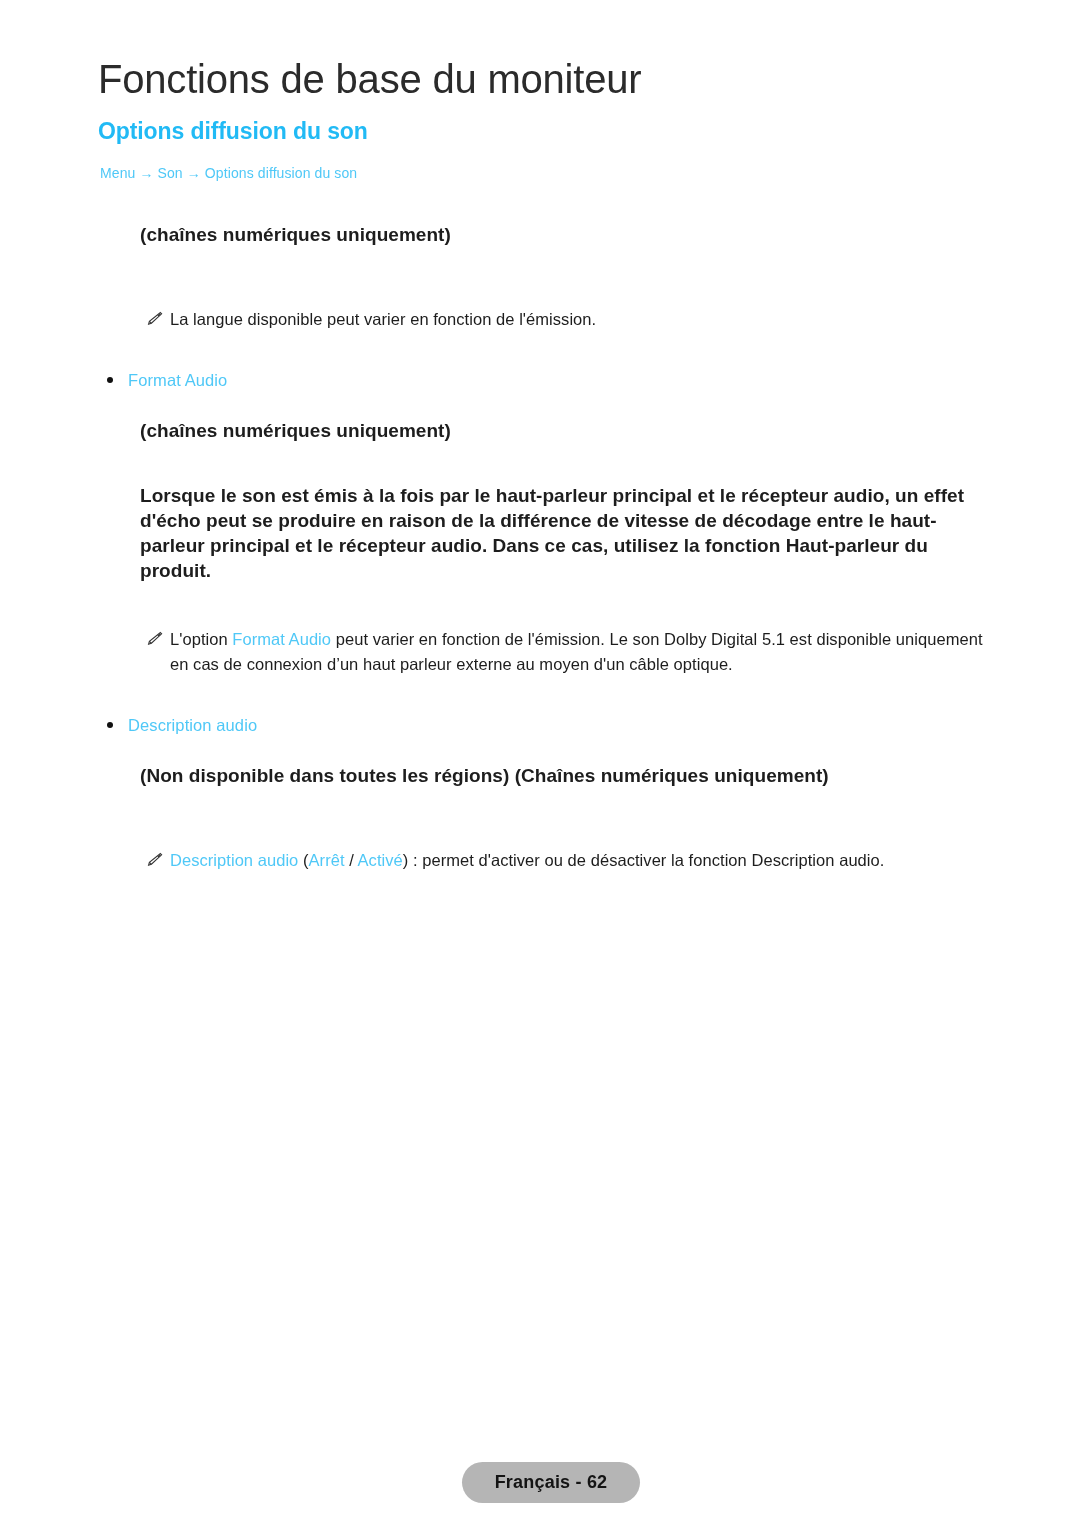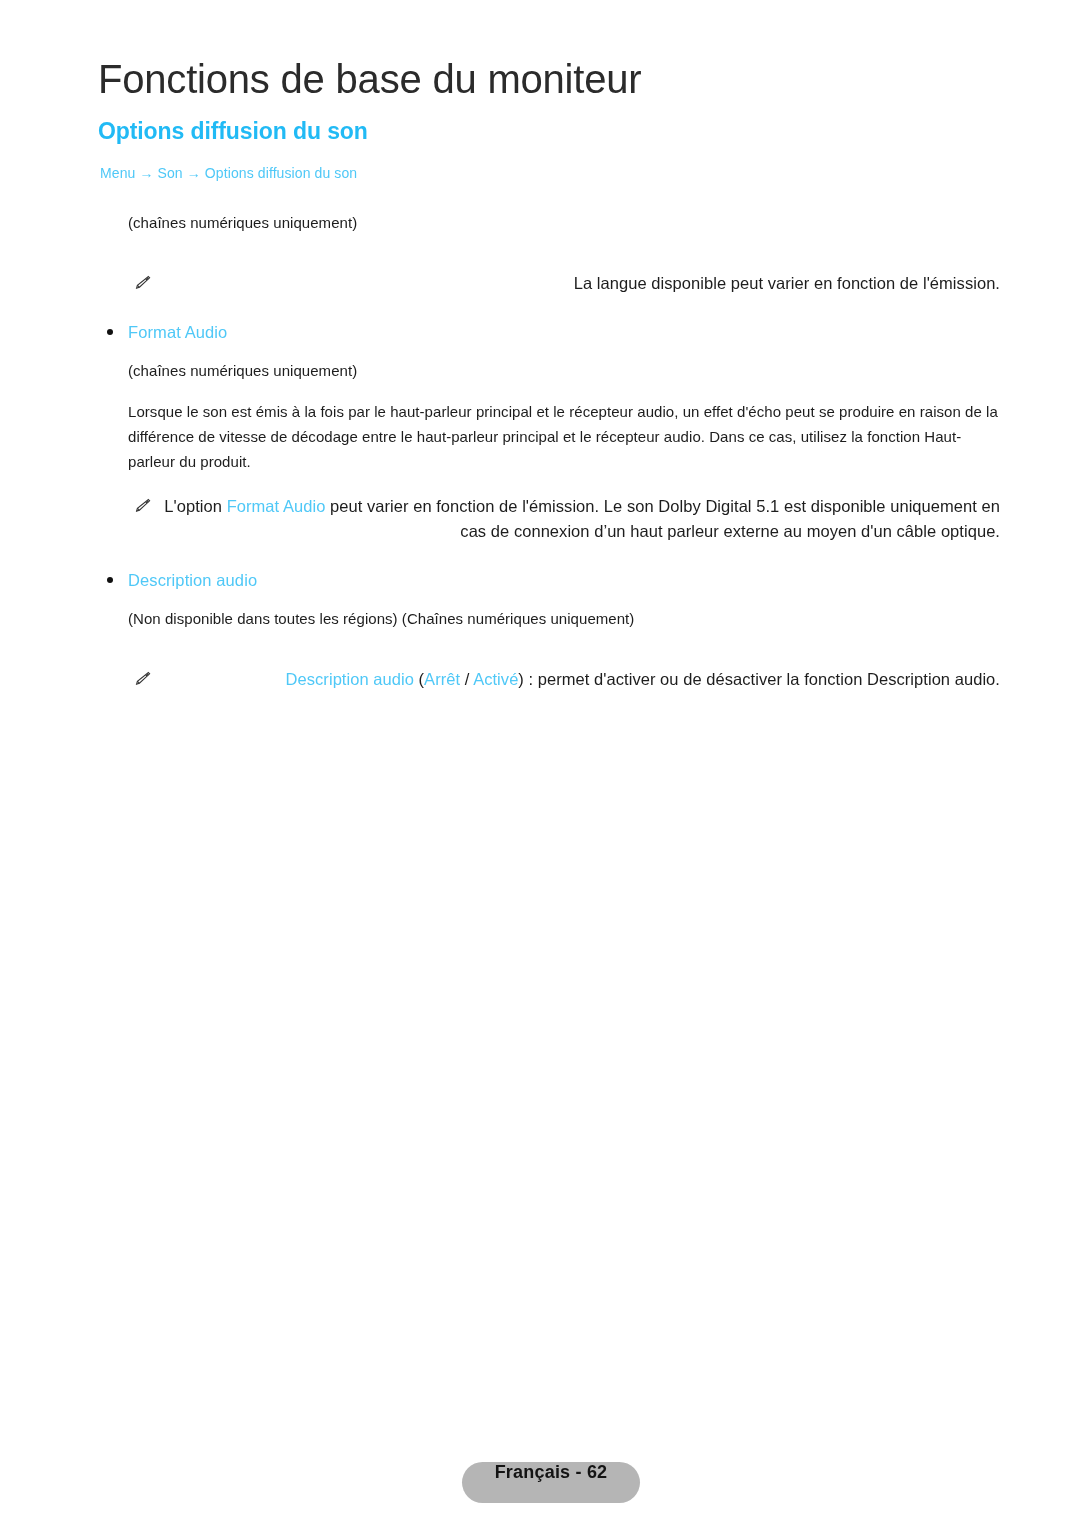--- a/index.html
+++ b/index.html
@@ -83,36 +83,36 @@
     left: 9px;
     top: 9px;
     width: 6px;
     height: 6px;
     border-radius: 50%;
     background: #111111;
   }
 
   .para {
     padding-left: 30px;
-    font-size: 15px;
+    font-size: 19px;
     line-height: 25px;
     color: #1d1d1d;
     letter-spacing: 0.05px;
-    margin: 0;
+    margin: 12px;
+    font-weight: bold;
   }
 
   .note {
     position: relative;
     padding-left: 56px;
     font-size: 16.5px;
     line-height: 25px;
     color: #1d1d1d;
     letter-spacing: 0.05px;
-    margin: 4px;
-    text-align: right;
+    margin: 16px;
   }
   .note .pencil {
     position: absolute;
     left: 30px;
     top: 2px;
     width: 20px;
     height: 20px;
     display: inline-block;
     color: #333;
   }
@@ -128,20 +128,21 @@
   
   .footer-pill {
     position: absolute;
     left: 452px;
     top: 1462px;
     width: 178px;
     height: 41px;
     border-radius: 21px;
     background: #b5b5b5;
     display: flex;
+    align-items: center;
     justify-content: center;
   }
   .footer-pill .footer-text {
     font-size: 18px;
     font-weight: bold;
     color: #141414;
     letter-spacing: 0.2px;
     white-space: nowrap;
   }
 </style>

